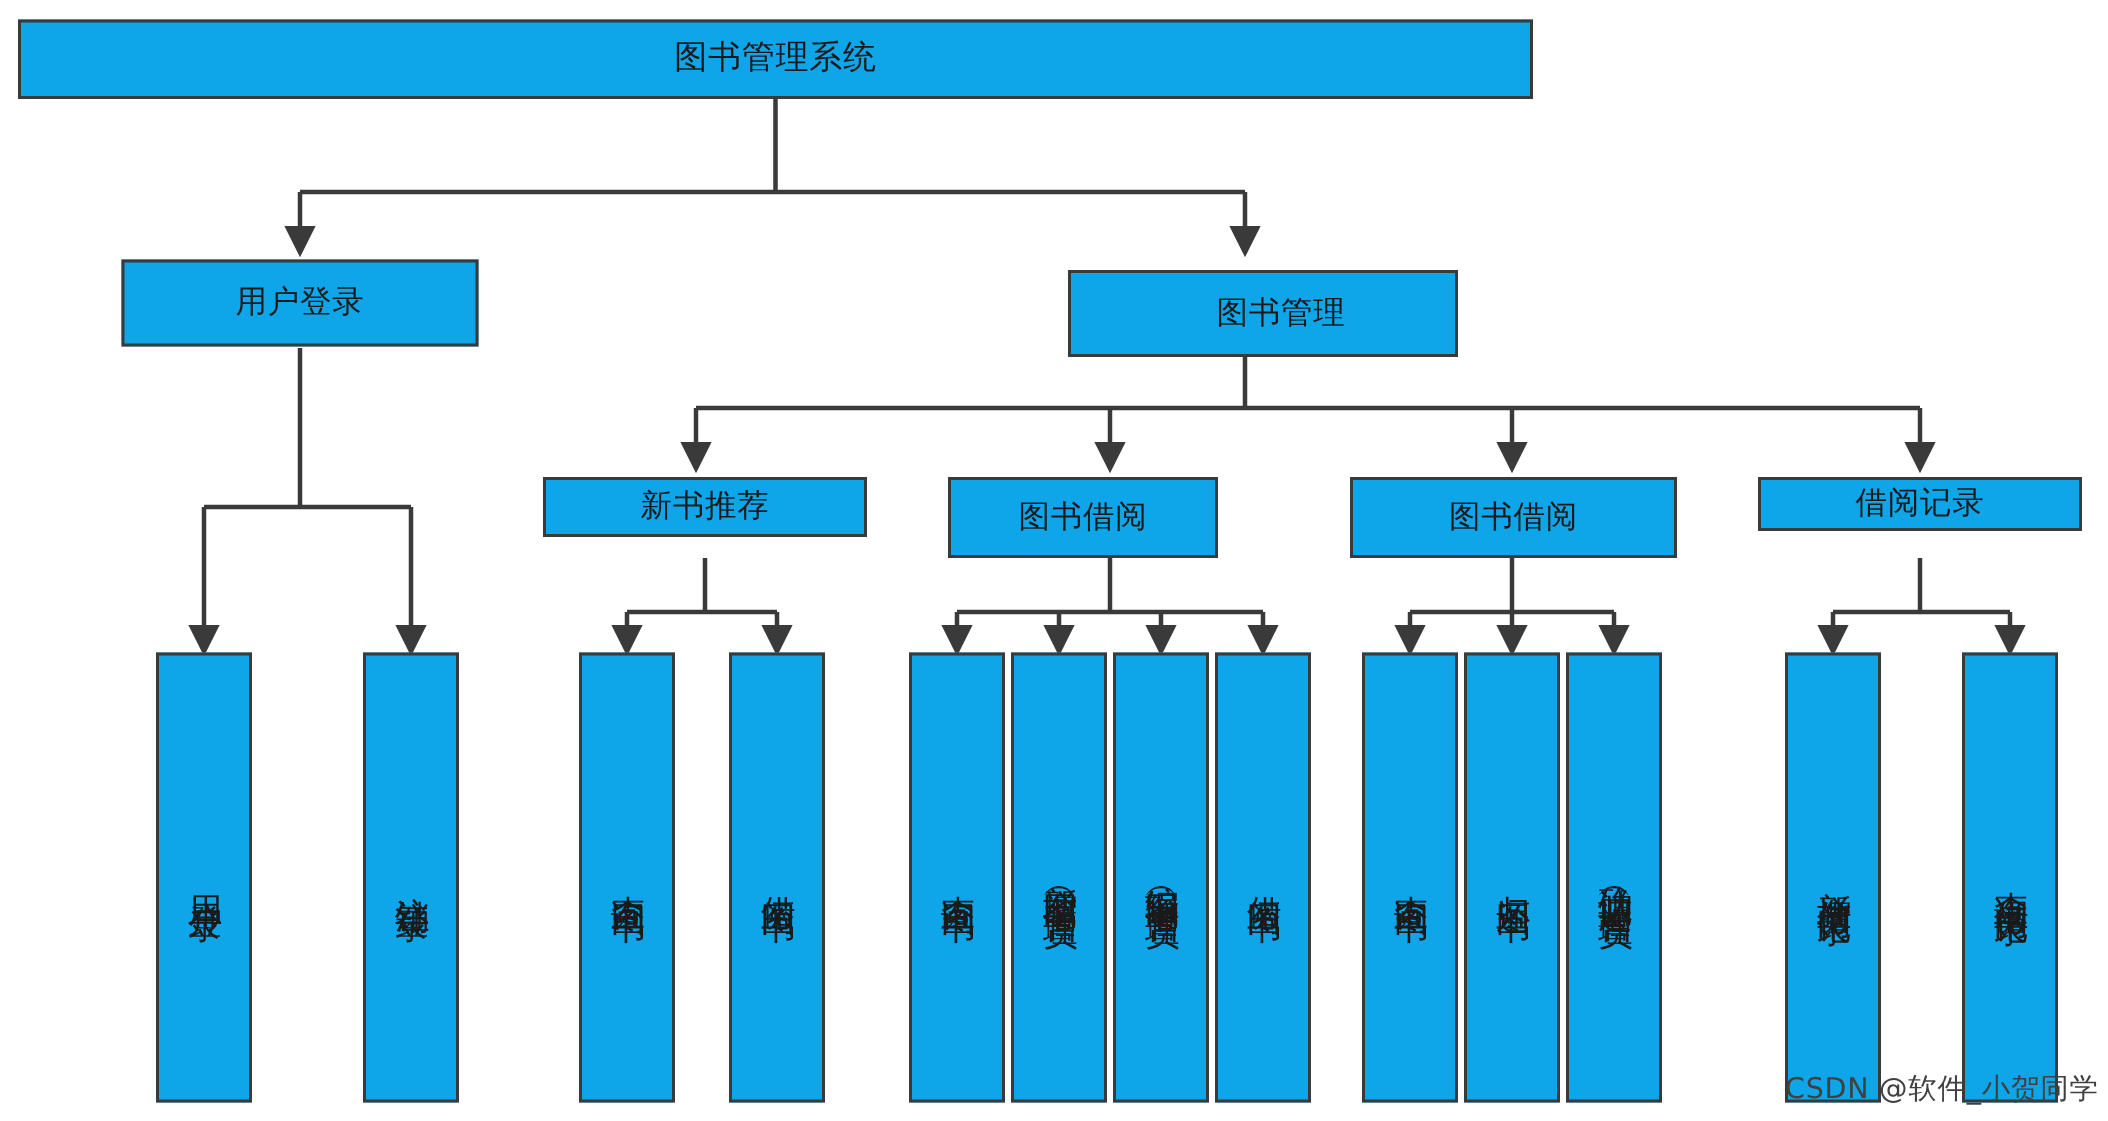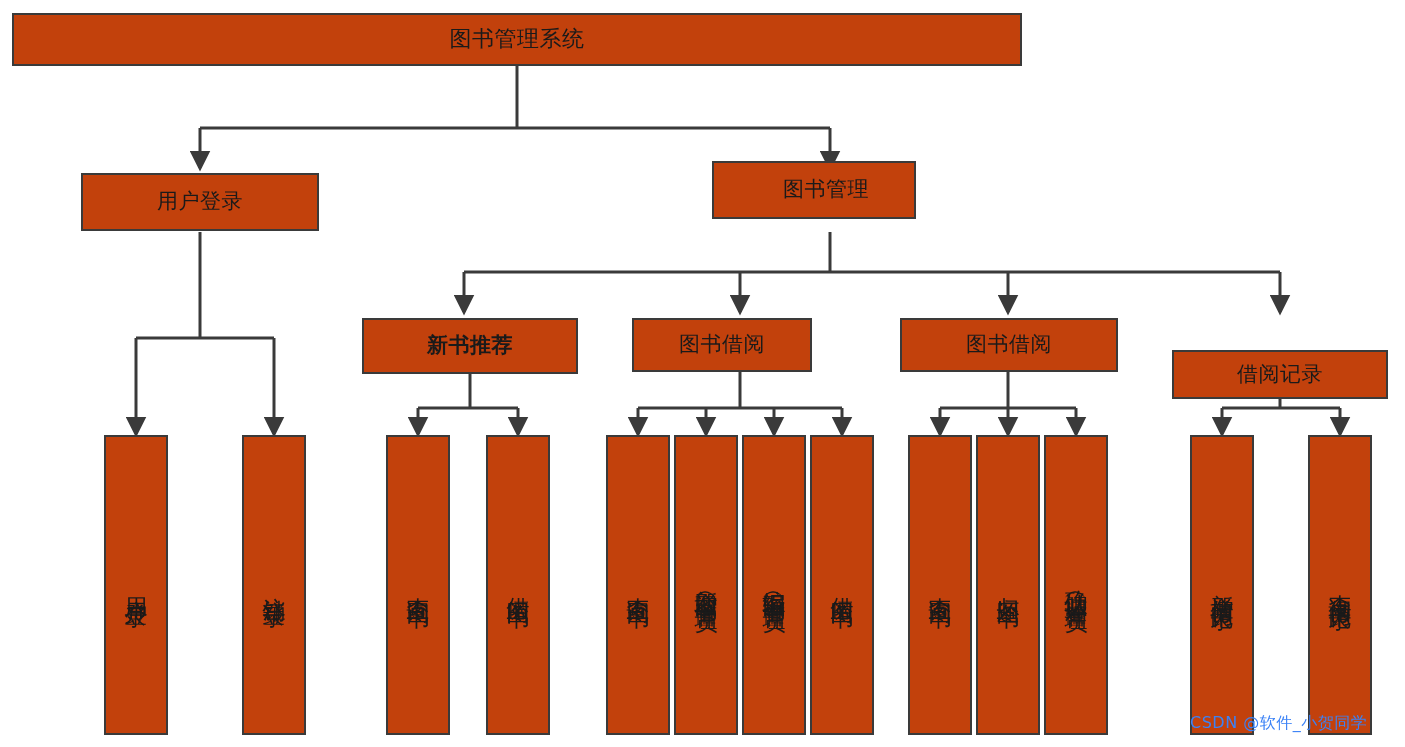--- a/index.html
+++ b/index.html
@@ -22,21 +22,21 @@
     position: absolute;
     left: 0;
     top: 0;
     width: 1405px;
     height: 747px;
     pointer-events: none;
   }
   .node {
     position: absolute;
     box-sizing: border-box;
-    background: #c2410c;
+    background: #0ea5e9;
     border: 2px solid #3a3a3a;
     display: flex;
     align-items: center;
     justify-content: center;
     color: #1a1a1a;
   }
   .node-label {
     display: block;
     text-align: center;
     line-height: 1.22;
@@ -58,22 +58,22 @@
   .node.vert .node-label {
     writing-mode: vertical-rl;
     text-orientation: upright;
     font-size: 23px;
     line-height: 1.08;
     letter-spacing: 3px;
     white-space: nowrap;
   }
   .watermark {
     position: absolute;
-    font-size: 16px;
-    color: #3b82f6;
+    font-size: 19px;
+    color: #404040;
     white-space: nowrap;
     letter-spacing: 0.5px;
   }
 </style>
 </head>
 <body>
 
 <div id="diagram-root">
 
   <svg id="edge-layer" viewBox="0 0 1405 747" width="1405" height="747" xmlns="http://www.w3.org/2000/svg">
@@ -127,34 +127,34 @@
     </g>
   </svg>
 
   <div class="node horiz root" style="left:12px; top:13px; width:1010px; height:53px;">
     <span class="node-label">图书管理系统</span>
   </div>
 
   <div class="node horiz" style="left:81px; top:173px; width:238px; height:58px;">
     <span class="node-label">用户登录</span>
   </div>
-  <div class="node horiz" style="left:712px; top:161px; width:204px; height:58px;padding-left:24px;">
+  <div class="node horiz" style="left:712px; top:180px; width:260px; height:58px;padding-left:24px;">
     <span class="node-label">图书管理</span>
   </div>
 
-  <div class="node horiz" style="left:362px; top:318px; width:216px; height:56px;font-weight:bold;">
+  <div class="node horiz" style="left:362px; top:318px; width:216px; height:40px;">
     <span class="node-label">新书推荐</span>
   </div>
   <div class="node horiz" style="left:632px; top:318px; width:180px; height:54px;">
     <span class="node-label">图书借阅</span>
   </div>
   <div class="node horiz" style="left:900px; top:318px; width:218px; height:54px;">
     <span class="node-label">图书借阅</span>
   </div>
-  <div class="node horiz" style="left:1172px; top:318px; width:216px; height:49px;margin-top:32px;">
+  <div class="node horiz" style="left:1172px; top:318px; width:216px; height:36px;">
     <span class="node-label">借阅记录</span>
   </div>
 
   <div class="node vert" style="left:104px; top:435px; width:64px; height:300px;">
     <span class="node-label">用户登录</span>
   </div>
   <div class="node vert" style="left:242px; top:435px; width:64px; height:300px;">
     <span class="node-label">注销登录</span>
   </div>
 

